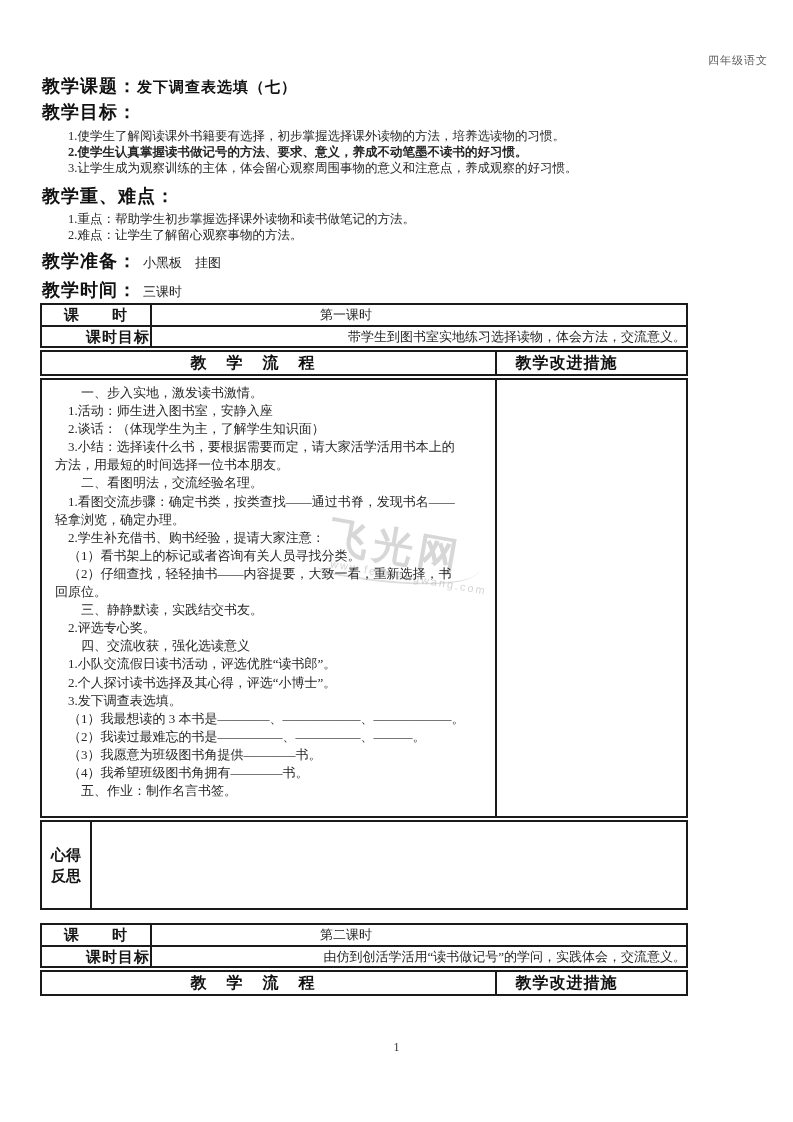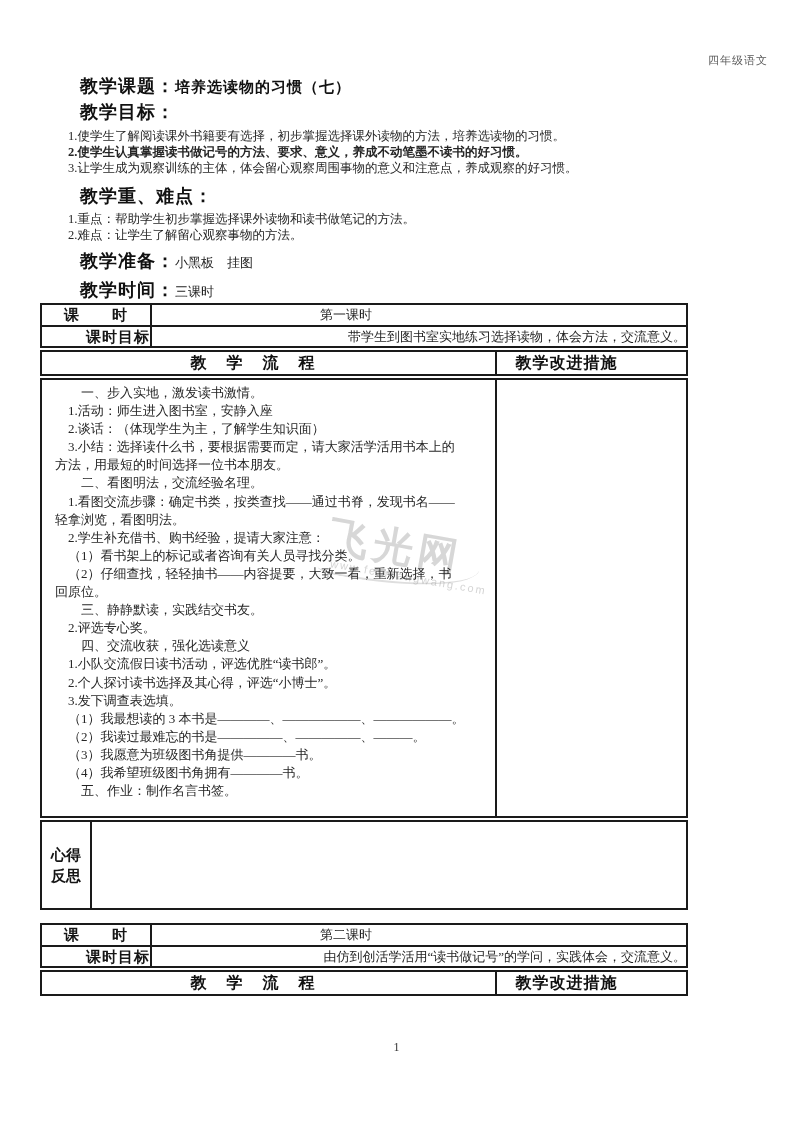--- a/index.html
+++ b/index.html
@@ -6,27 +6,27 @@
   .page{
     position:relative;width:793px;height:1122px;background:#ffffff;
     font-family:"Liberation Serif","DejaVu Serif",serif;
     color:#1f1f1f;overflow:hidden;
   }
   .abs{position:absolute;}
   .corner-label{top:53px;right:25px;font-size:11px;color:#5a5a5a;letter-spacing:1px;}
   .hline{left:42px;white-space:nowrap;}
   .h-big{
     font-family:"Liberation Sans","DejaVu Sans",sans-serif;
-    font-weight:bold;font-size:18px;color:#111;letter-spacing:1px;margin-left:38px;
+    font-weight:bold;font-size:18px;color:#111;letter-spacing:1px;
   }
   .h-sub{
     font-family:"Liberation Sans","DejaVu Sans",sans-serif;
     font-weight:bold;font-size:15px;color:#111;letter-spacing:1px;
   }
-  .h-val{font-size:13px;color:#222;}
+  .h-val{font-size:13px;color:#222;margin-left:6px;}
   .body-line{left:68px;font-size:12.5px;white-space:nowrap;color:#262626;}
   
   .tbl{left:40px;width:648px;}
   .tbox{border:2px solid #1a1a1a;box-sizing:border-box;display:flex;background:transparent;}
   .tbox + .tbox{margin-top:2px;}
   .trow{display:flex;width:100%;}
   .cell{box-sizing:border-box;overflow:hidden;}
   .lab-cell{
     width:110px;border-right:2px solid #1a1a1a;text-align:center;
     font-family:"Liberation Sans","DejaVu Sans",sans-serif;font-weight:bold;
@@ -91,21 +91,21 @@
     <div class="wm-swoosh"></div>
     <div class="wm-text">飞光网</div>
     <div class="wm-url">www.feiguangwang.com</div>
   </div>
 
   <div class="content-z">
 
     <div class="abs corner-label">四年级语文</div>
 
     <div class="abs hline" style="top:74px;">
-      <span class="h-big">教学课题：</span><span class="h-sub">培养选读物的习惯（七）</span>
+      <span class="h-big">教学课题：</span><span class="h-sub">发下调查表选填（七）</span>
     </div>
 
     <div class="abs hline h-big" style="top:100px;">教学目标：</div>
     <div class="abs body-line" style="top:128px;">1.使学生了解阅读课外书籍要有选择，初步掌握选择课外读物的方法，培养选读物的习惯。</div>
     <div class="abs body-line" style="top:144px;font-weight:bold;">2.使学生认真掌握读书做记号的方法、要求、意义，养成不动笔墨不读书的好习惯。</div>
     <div class="abs body-line" style="top:160px;">3.让学生成为观察训练的主体，体会留心观察周围事物的意义和注意点，养成观察的好习惯。</div>
 
     <div class="abs hline h-big" style="top:184px;">教学重、难点：</div>
     <div class="abs body-line" style="top:211px;">1.重点：帮助学生初步掌握选择课外读物和读书做笔记的方法。</div>
     <div class="abs body-line" style="top:227px;">2.难点：让学生了解留心观察事物的方法。</div>
@@ -137,21 +137,21 @@
 
       <div class="tbox">
         <div class="cell content-left">
           <div class="flow-line">　　一、步入实地，激发读书激情。</div>
           <div class="flow-line">　1.活动：师生进入图书室，安静入座</div>
           <div class="flow-line">　2.谈话：（体现学生为主，了解学生知识面）</div>
           <div class="flow-line">　3.小结：选择读什么书，要根据需要而定，请大家活学活用书本上的</div>
           <div class="flow-line">方法，用最短的时间选择一位书本朋友。</div>
           <div class="flow-line">　　二、看图明法，交流经验名理。</div>
           <div class="flow-line">　1.看图交流步骤：确定书类，按类查找——通过书脊，发现书名——</div>
-          <div class="flow-line">轻拿浏览，看图明法。</div>
+          <div class="flow-line">轻拿浏览，确定办理。</div>
           <div class="flow-line">　2.学生补充借书、购书经验，提请大家注意：</div>
           <div class="flow-line">　（1）看书架上的标记或者咨询有关人员寻找分类。</div>
           <div class="flow-line">　（2）仔细查找，轻轻抽书——内容提要，大致一看，重新选择，书</div>
           <div class="flow-line">回原位。</div>
           <div class="flow-line">　　三、静静默读，实践结交书友。</div>
           <div class="flow-line">　2.评选专心奖。</div>
           <div class="flow-line">　　四、交流收获，强化选读意义</div>
           <div class="flow-line">　1.小队交流假日读书活动，评选优胜“读书郎”。</div>
           <div class="flow-line">　2.个人探讨读书选择及其心得，评选“小博士”。</div>
           <div class="flow-line">　3.发下调查表选填。</div>

